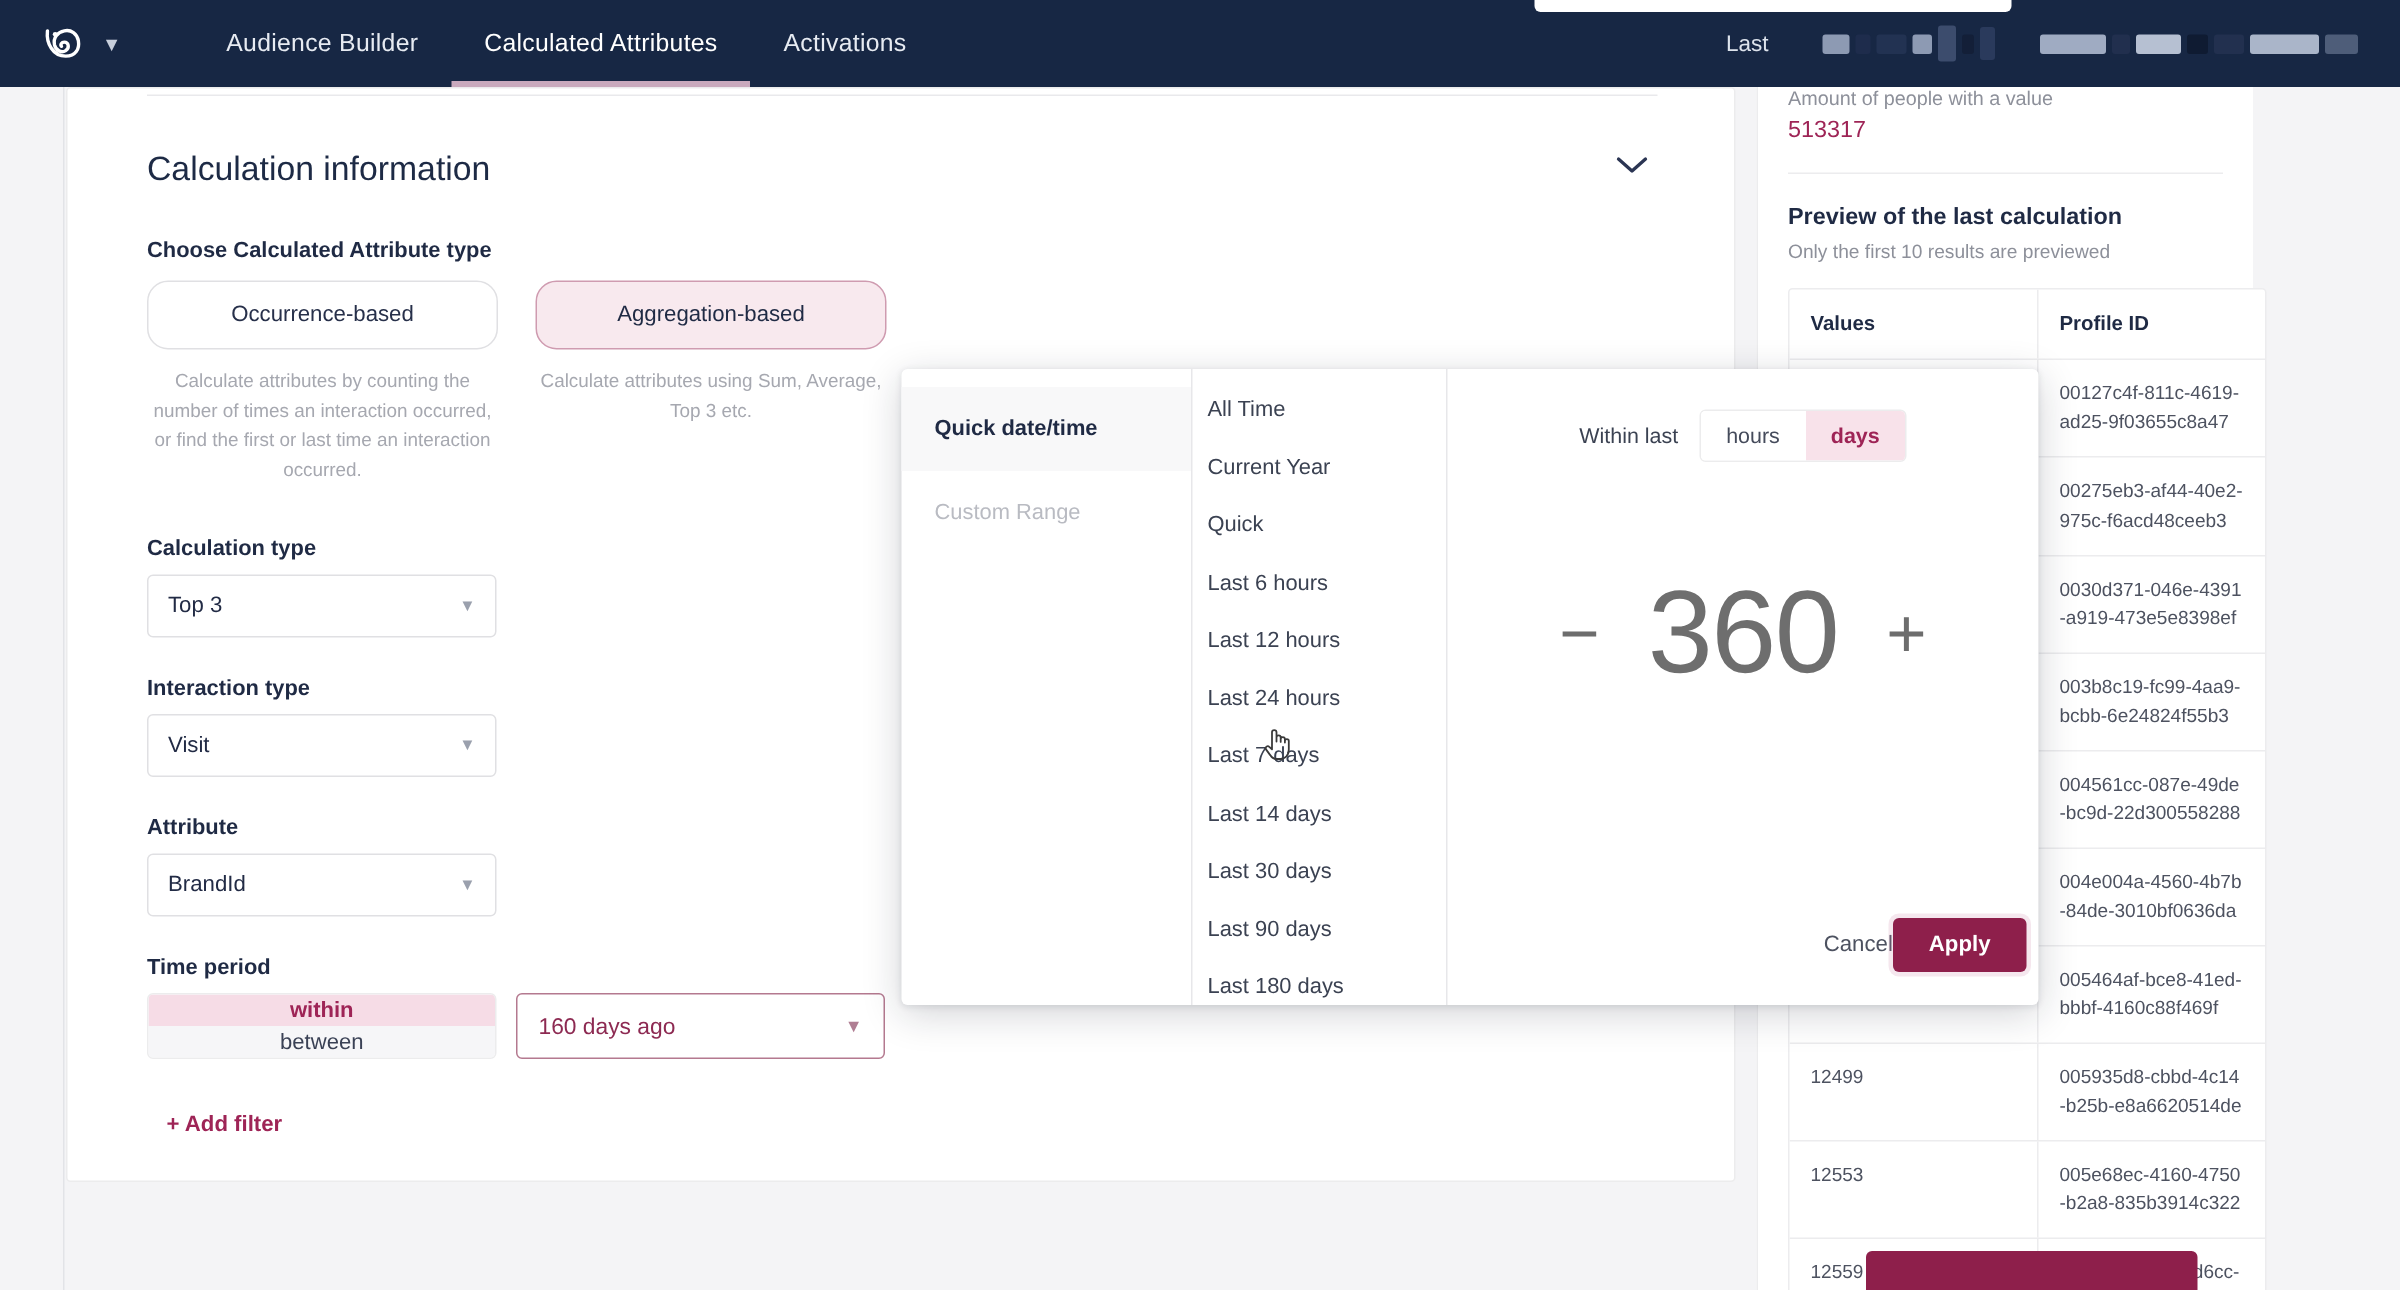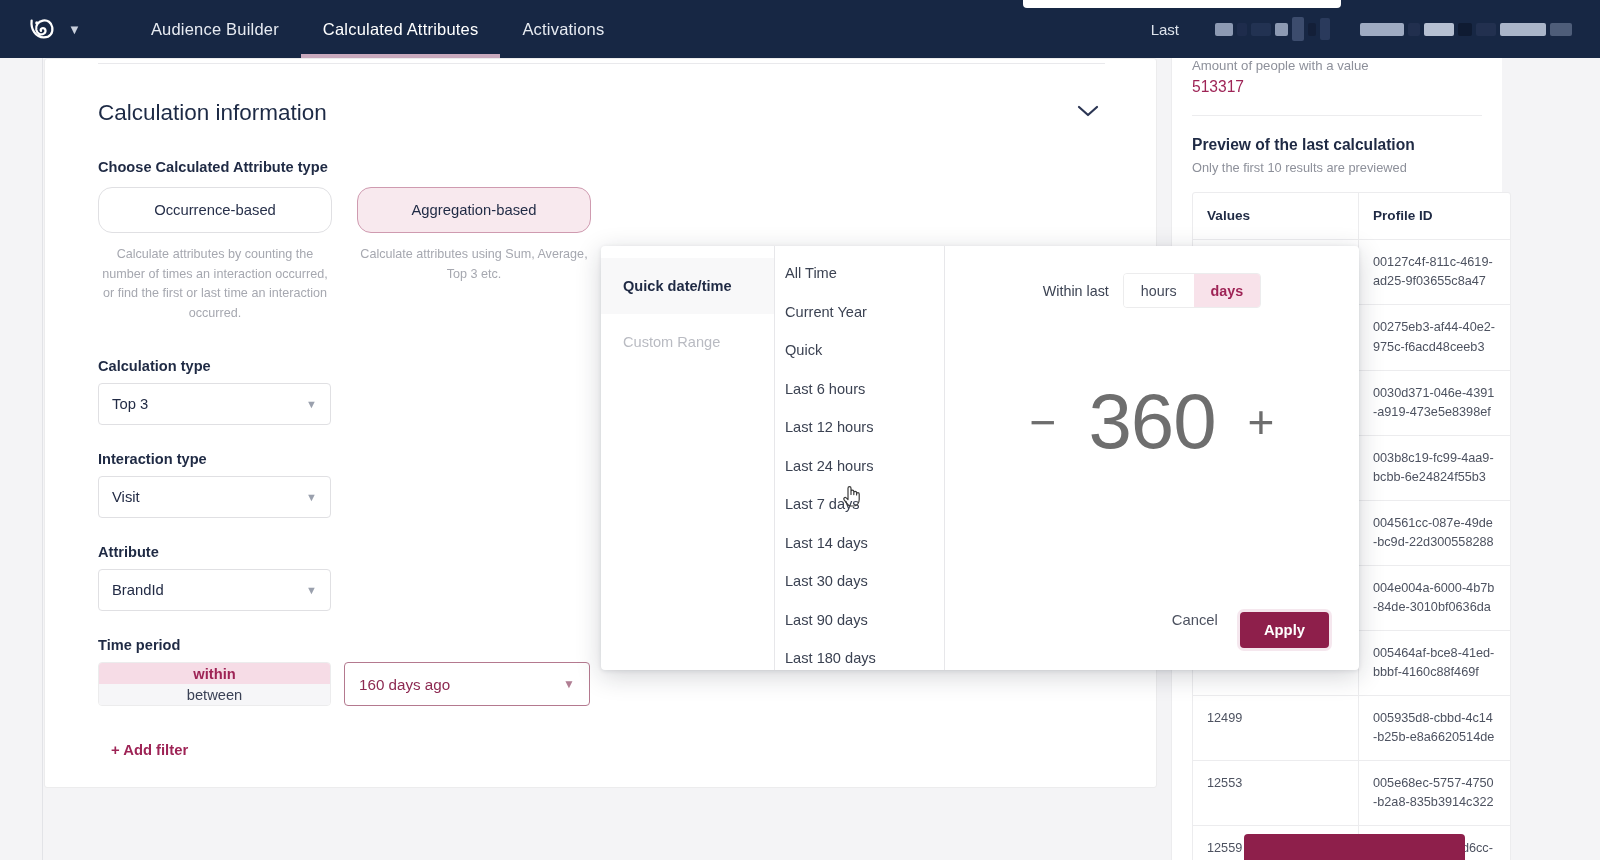--- a/index.html
+++ b/index.html
@@ -138,21 +138,21 @@
     background: #8e1f4b; border-radius: 4px;
   }
 
   
   .popover {
     position: absolute; top: 246px; left: 601px; width: 758px; height: 424px;
     background: #ffffff; border-radius: 4px;
     box-shadow: 0 6px 26px rgba(20,25,45,.19), 0 1px 4px rgba(20,25,45,.10);
     display: flex; z-index: 60;
   }
-  .pop-left { width: 174px; border-right: 1px solid #e7e7ea; padding-top: 12px; }
+  .pop-left { width: 194px; border-right: 1px solid #e7e7ea; padding-top: 12px; }
   .pop-mode {
     height: 56px; display: flex; align-items: center; padding-left: 22px;
     font-size: 14.6px; color: #b9bbc2; cursor: pointer;
   }
   .pop-mode.active { background: #f8f8f9; color: #1f2a44; font-weight: 700; }
   .pop-list {
     width: 170px; border-right: 1px solid #e7e7ea; padding-top: 8px;
     overflow: hidden; position: relative;
   }
   .pop-item {
@@ -175,21 +175,21 @@
     cursor: pointer;
   }
   .unit-opt.on { background: #f8e2ea; color: #9e2456; font-weight: 700; }
   .stepper {
     display: flex; align-items: center; justify-content: center; gap: 32px;
     margin-top: 68px;
   }
   .step-sign { font-size: 46px; color: #6d6d6d; font-weight: 300; cursor: pointer; line-height: 1; }
   .step-val { font-size: 78px; color: #6e6e6e; font-weight: 400; letter-spacing: -1px; }
   .pop-actions {
-    position: absolute; right: 30px; bottom: 22px; display: flex; align-items: flex-start; gap: 22px;
+    position: absolute; right: 8px; bottom: 22px; display: flex; align-items: center; 
   }
   .cancel-btn { font-size: 14.8px; color: #4d5260; cursor: pointer; }
   .apply-btn {
     background: #8e1f4b; color: #ffffff; font-size: 14.8px; font-weight: 700;
     padding: 10px 24px; border-radius: 4px; border: none; cursor: pointer;
     box-shadow: 0 0 0 3px rgba(200,120,160,.18);
   }
   .cursor-hand {
     position: absolute; left: 841px; top: 484px; z-index: 70; pointer-events: none;
   }
@@ -345,33 +345,33 @@
       <div class="pt-row">
         <div class="pt-cell pt-c1"></div>
         <div class="pt-cell pt-c2">003b8c19-fc99-4aa9-bcbb-6e24824f55b3</div>
       </div>
       <div class="pt-row">
         <div class="pt-cell pt-c1"></div>
         <div class="pt-cell pt-c2">004561cc-087e-49de-bc9d-22d300558288</div>
       </div>
       <div class="pt-row">
         <div class="pt-cell pt-c1"></div>
-        <div class="pt-cell pt-c2">004e004a-6000-4b7b-84de-3010bf0636da</div>
+        <div class="pt-cell pt-c2">004e004a-4560-4b7b-84de-3010bf0636da</div>
       </div>
       <div class="pt-row">
         <div class="pt-cell pt-c1"></div>
         <div class="pt-cell pt-c2">005464af-bce8-41ed-bbbf-4160c88f469f</div>
       </div>
       <div class="pt-row">
         <div class="pt-cell pt-c1">12499</div>
         <div class="pt-cell pt-c2">005935d8-cbbd-4c14-b25b-e8a6620514de</div>
       </div>
       <div class="pt-row">
         <div class="pt-cell pt-c1">12553</div>
-        <div class="pt-cell pt-c2">005e68ec-5757-4750-b2a8-835b3914c322</div>
+        <div class="pt-cell pt-c2">005e68ec-4160-4750-b2a8-835b3914c322</div>
       </div>
       <div class="pt-row">
         <div class="pt-cell pt-c1">12559</div>
         <div class="pt-cell pt-c2">006ae06f-c1b6-d6cc-e777-05586b0667ca</div>
       </div>
     </div>
 
     <div class="calc-btn"></div>
   </div>
 

